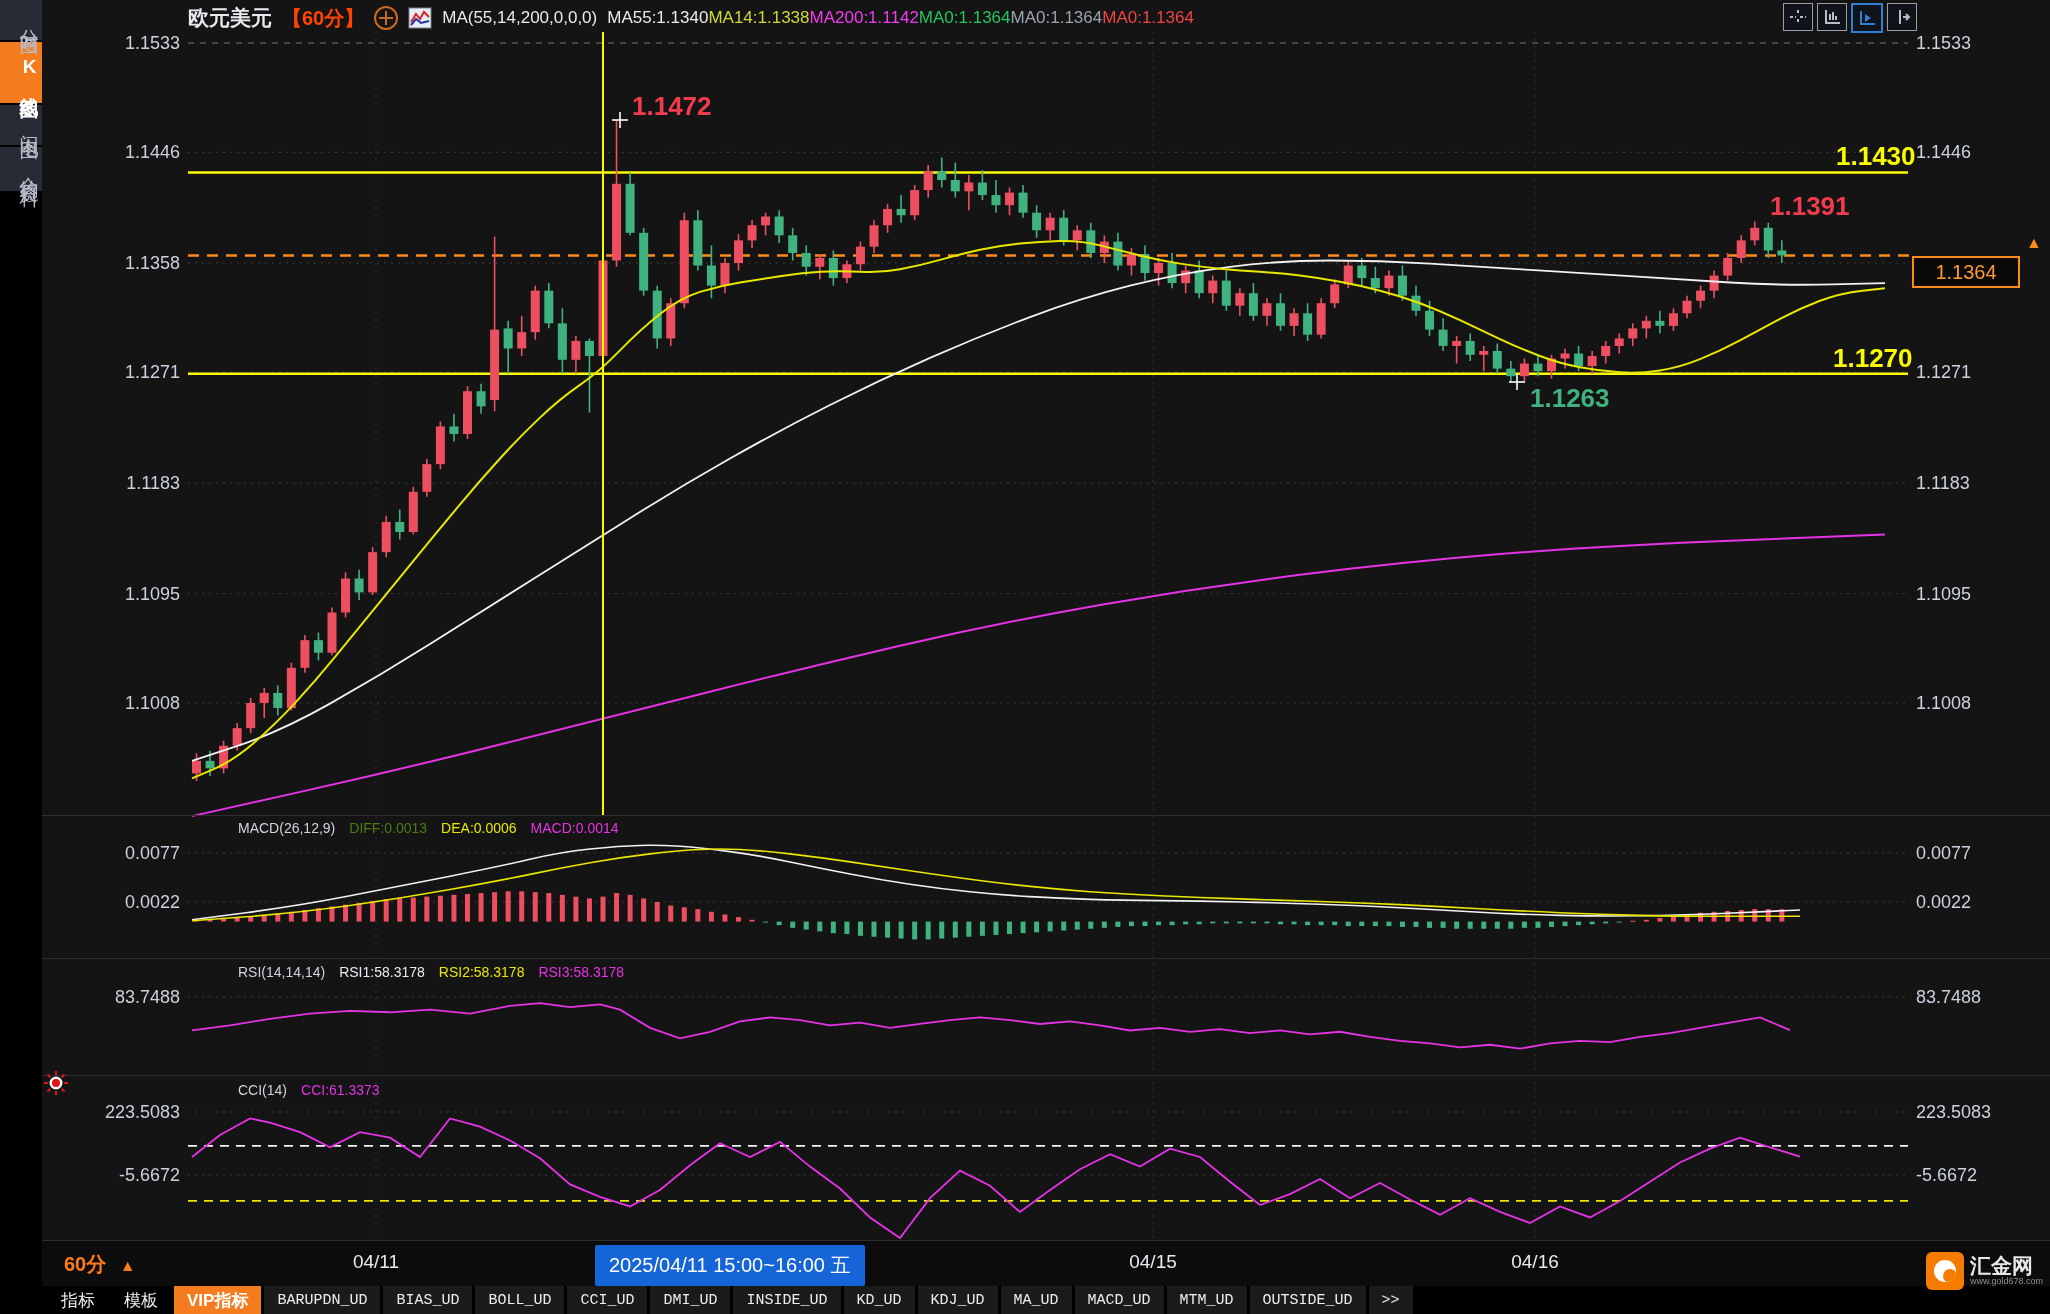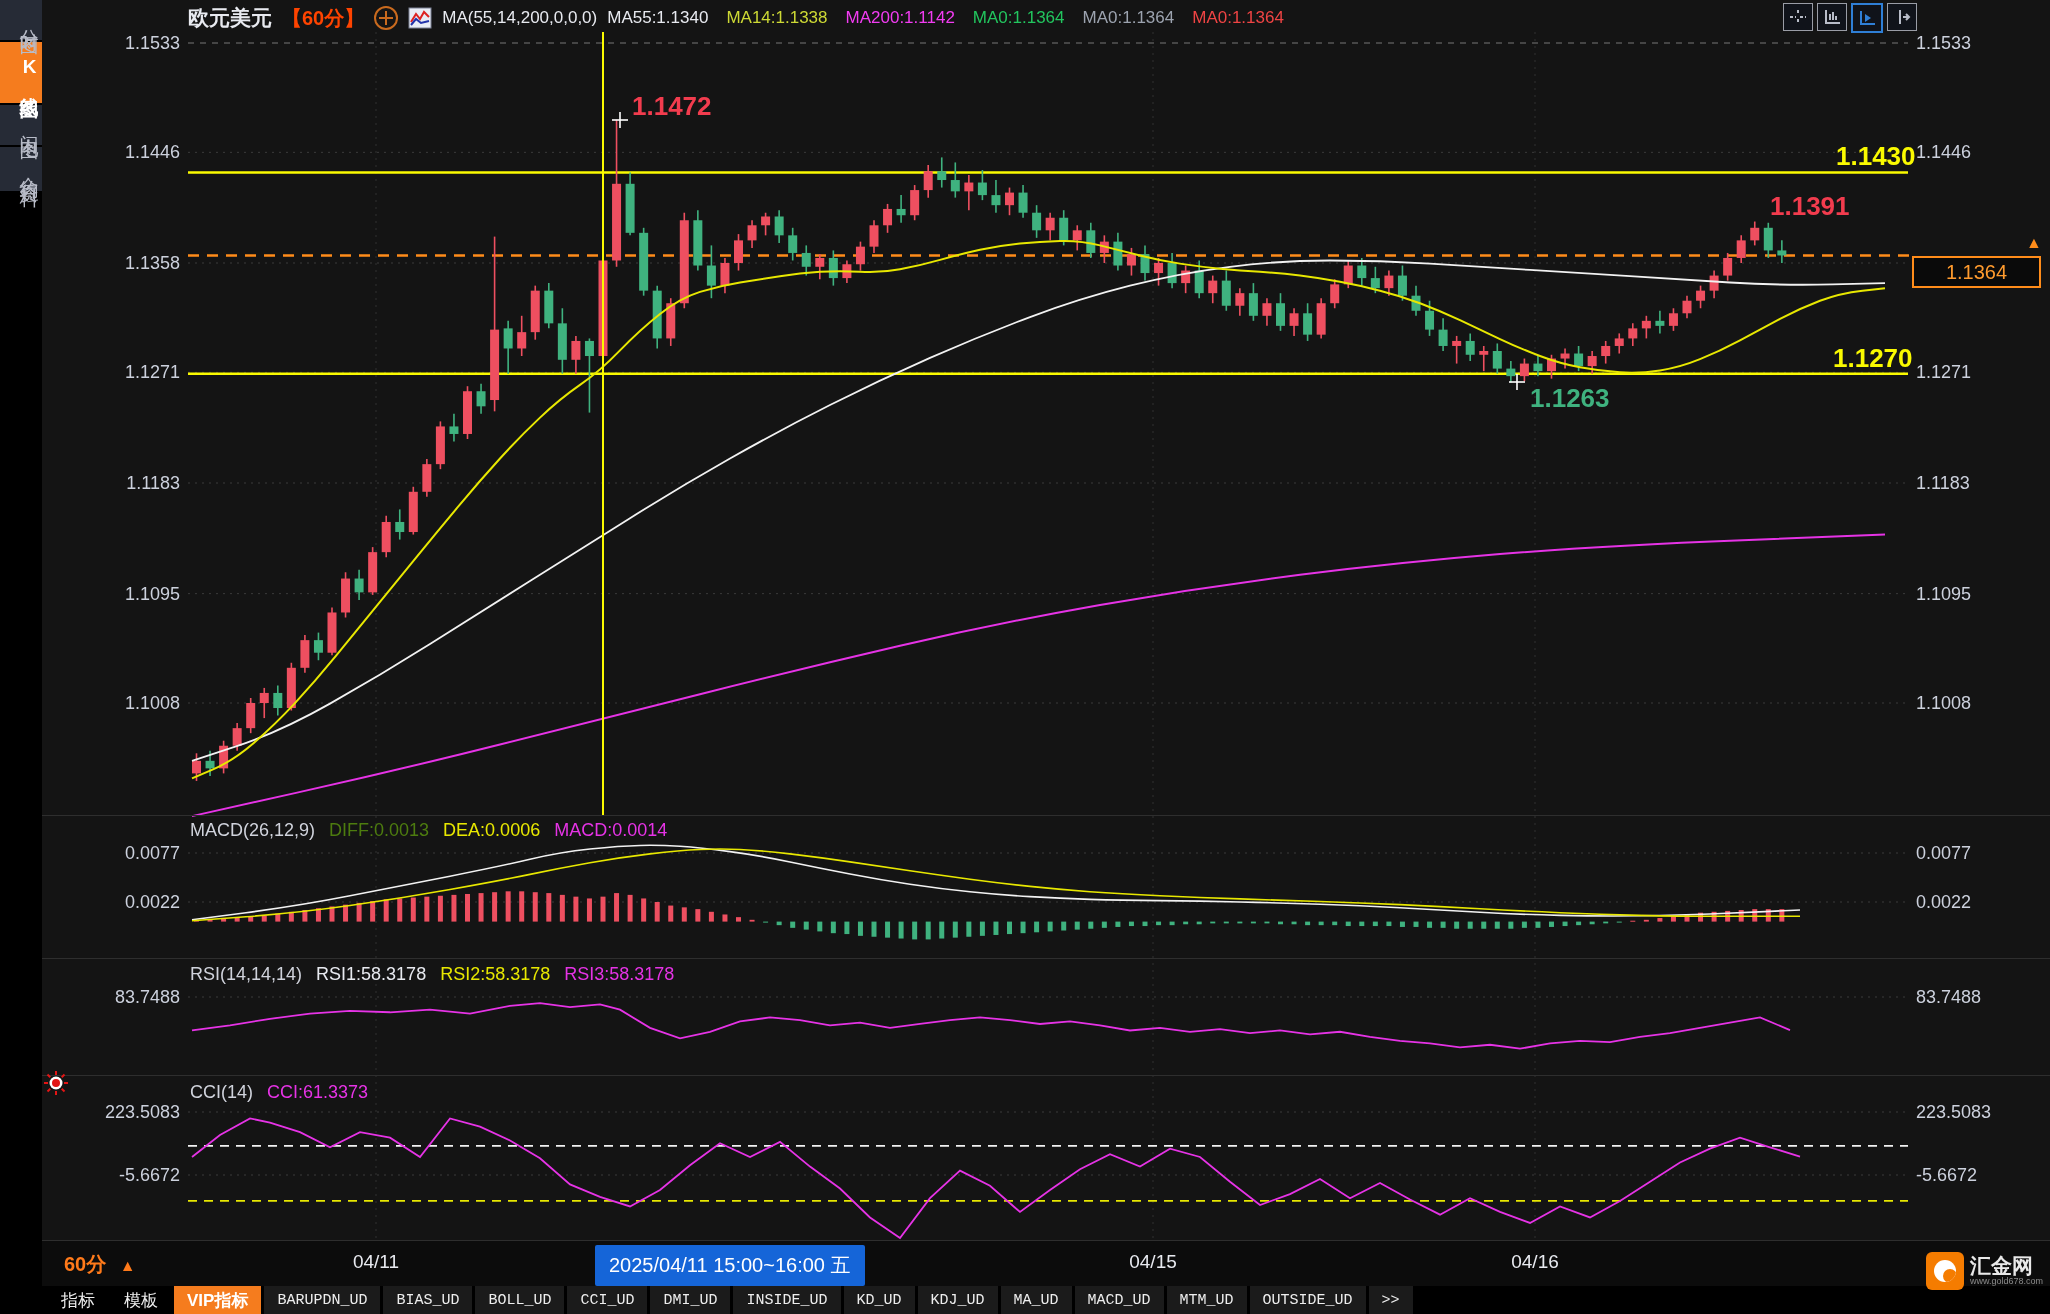--- a/index.html
+++ b/index.html
@@ -24,23 +24,23 @@
   .ma-text{font-size:17px;}
   
   #toolbar{position:absolute;left:1783px;top:3px;z-index:6;display:flex;gap:4px;}
   .tool-btn{width:28px;height:26px;border:1px solid #9a9da6;background:#10131a;display:flex;
             align-items:center;justify-content:center;cursor:pointer;}
   .tool-btn.active{border:2px solid #2f7fd6;}
   
   .axis-label{position:absolute;transform:translateY(-50%);font-size:18px;color:#ccd1dd;z-index:4;}
   .axis-left{width:140px;text-align:right;}
   .annotation{position:absolute;transform:translateY(-50%);font-size:26px;font-weight:bold;z-index:4;}
-  .ind-row{position:absolute;z-index:4;display:flex;gap:14px;font-size:18px;white-space:nowrap;}
-  
-  #price-box{position:absolute;left:1912px;top:256px;width:129px;height:32px;background:#0a0a0a;
+  .ind-row{position:absolute;z-index:4;display:flex;gap:14px;font-size:14px;white-space:nowrap;margin-left:48px;}
+  
+  #price-box{position:absolute;left:1912px;top:256px;width:108px;height:32px;background:#0a0a0a;
              border:2px solid #ff8c1a;color:#ff9b2e;font-size:20px;display:flex;align-items:center;
              justify-content:center;z-index:6;box-sizing:border-box;}
   #price-arrow{position:absolute;left:2026px;top:234px;color:#ff8c1a;font-size:16px;z-index:6;}
   
   #sun-icon{position:absolute;left:43px;top:1070px;z-index:6;cursor:pointer;}
   
   #footer-axis{position:absolute;left:42px;top:1241px;width:2008px;height:45px;background:#0c0c0c;z-index:5;}
   #period-badge{position:absolute;left:22px;top:10px;color:#ff7a1a;font-size:20px;font-weight:bold;cursor:pointer;}
   #period-badge .arrow{font-size:16px;margin-left:8px;}
   .date-label{position:absolute;top:10px;transform:translateX(-50%);color:#e8eaf0;font-size:19px;}
@@ -466,21 +466,21 @@
   <div id="header-row">
     <span id="symbol">欧元美元</span>
     <span id="period">【60分】</span>
     <span class="plus-icon"></span>
     <svg width="24" height="22">
       <rect x="1" y="1" width="22" height="20" fill="#e8ecf5" stroke="#7a8094"></rect>
       <polyline points="3,15 8,7 12,12 16,5 21,10" fill="none" stroke="#d22" stroke-width="2"></polyline>
       <polyline points="3,18 8,12 13,16 21,14" fill="none" stroke="#23a" stroke-width="2"></polyline>
     </svg>
     <span class="ma-text" style="color:#e8eaf0">MA(55,14,200,0,0,0)</span>
-    <span id="ma-list" style="display:flex;gap:18px;">
+    <span id="ma-list" style="display:flex;">
         <span class="ma-text" style="color: rgb(232, 234, 240);">MA55:1.1340</span>
         <span class="ma-text" style="color: rgb(205, 217, 53);">MA14:1.1338</span>
         <span class="ma-text" style="color: rgb(242, 60, 242);">MA200:1.1142</span>
         <span class="ma-text" style="color: rgb(34, 197, 94);">MA0:1.1364</span>
         <span class="ma-text" style="color: rgb(156, 163, 175);">MA0:1.1364</span>
         <span class="ma-text" style="color: rgb(239, 68, 68);">MA0:1.1364</span>
       </span>
   </div>
 
   <div id="toolbar">

